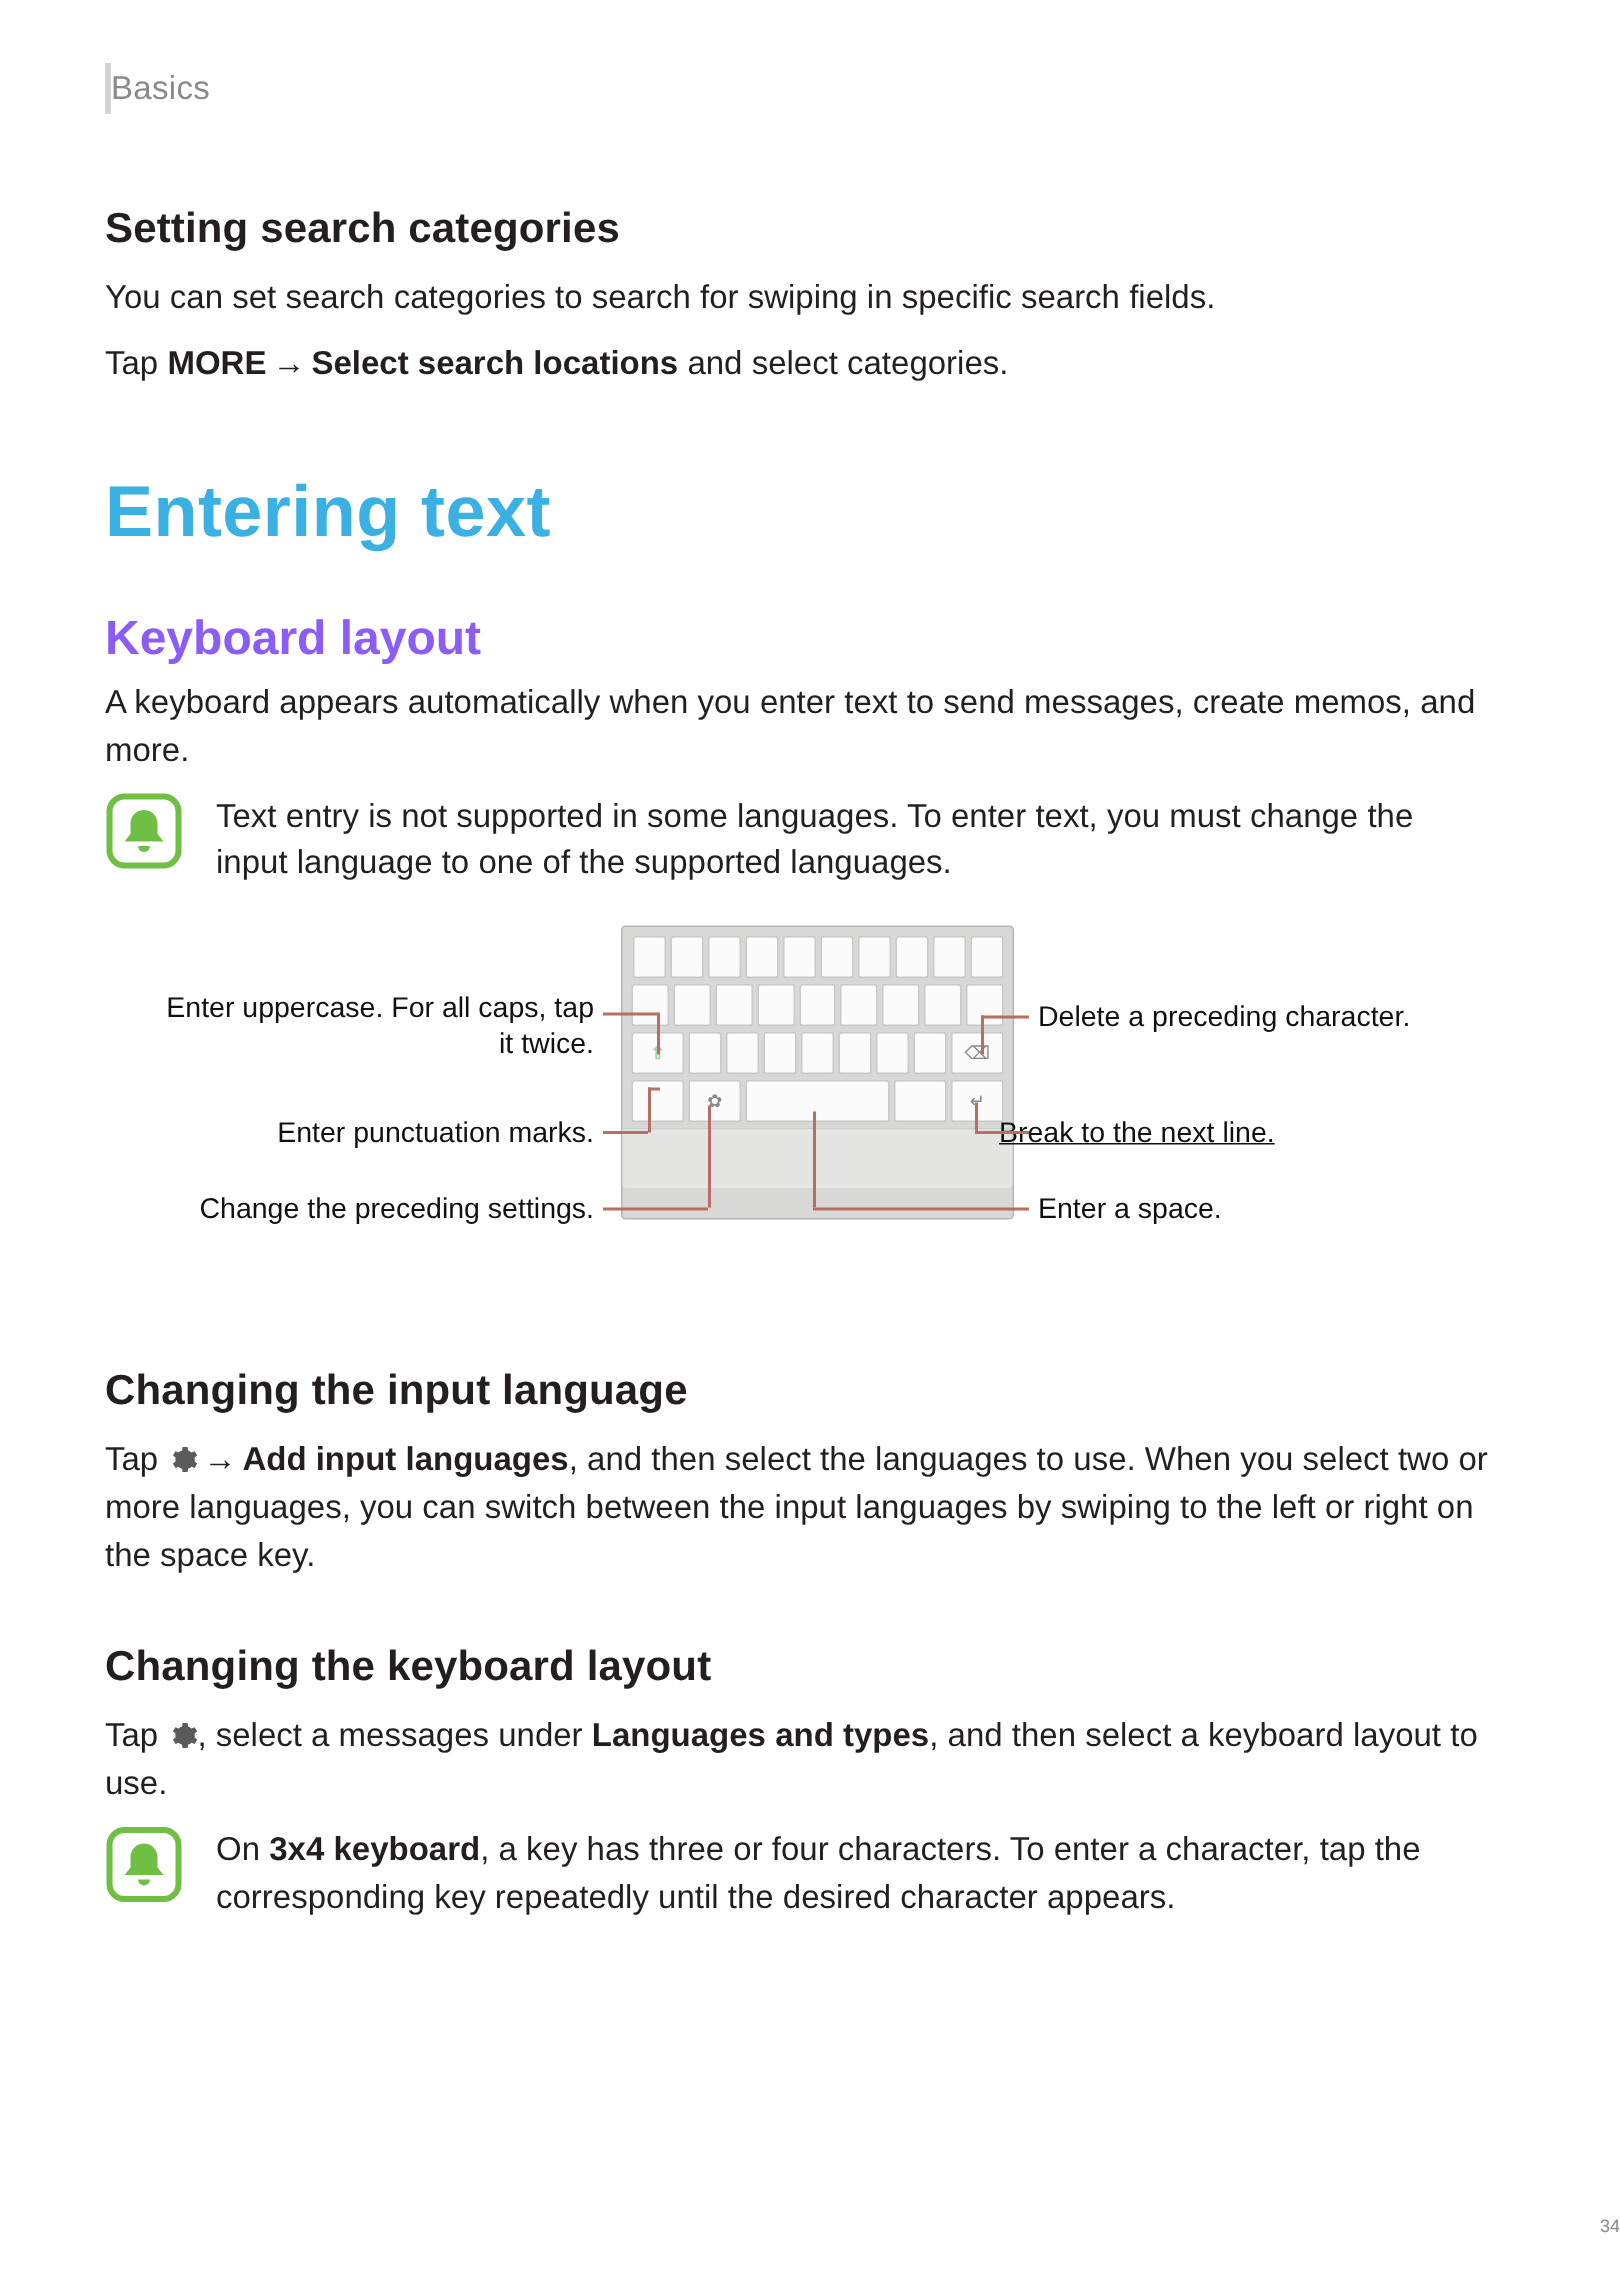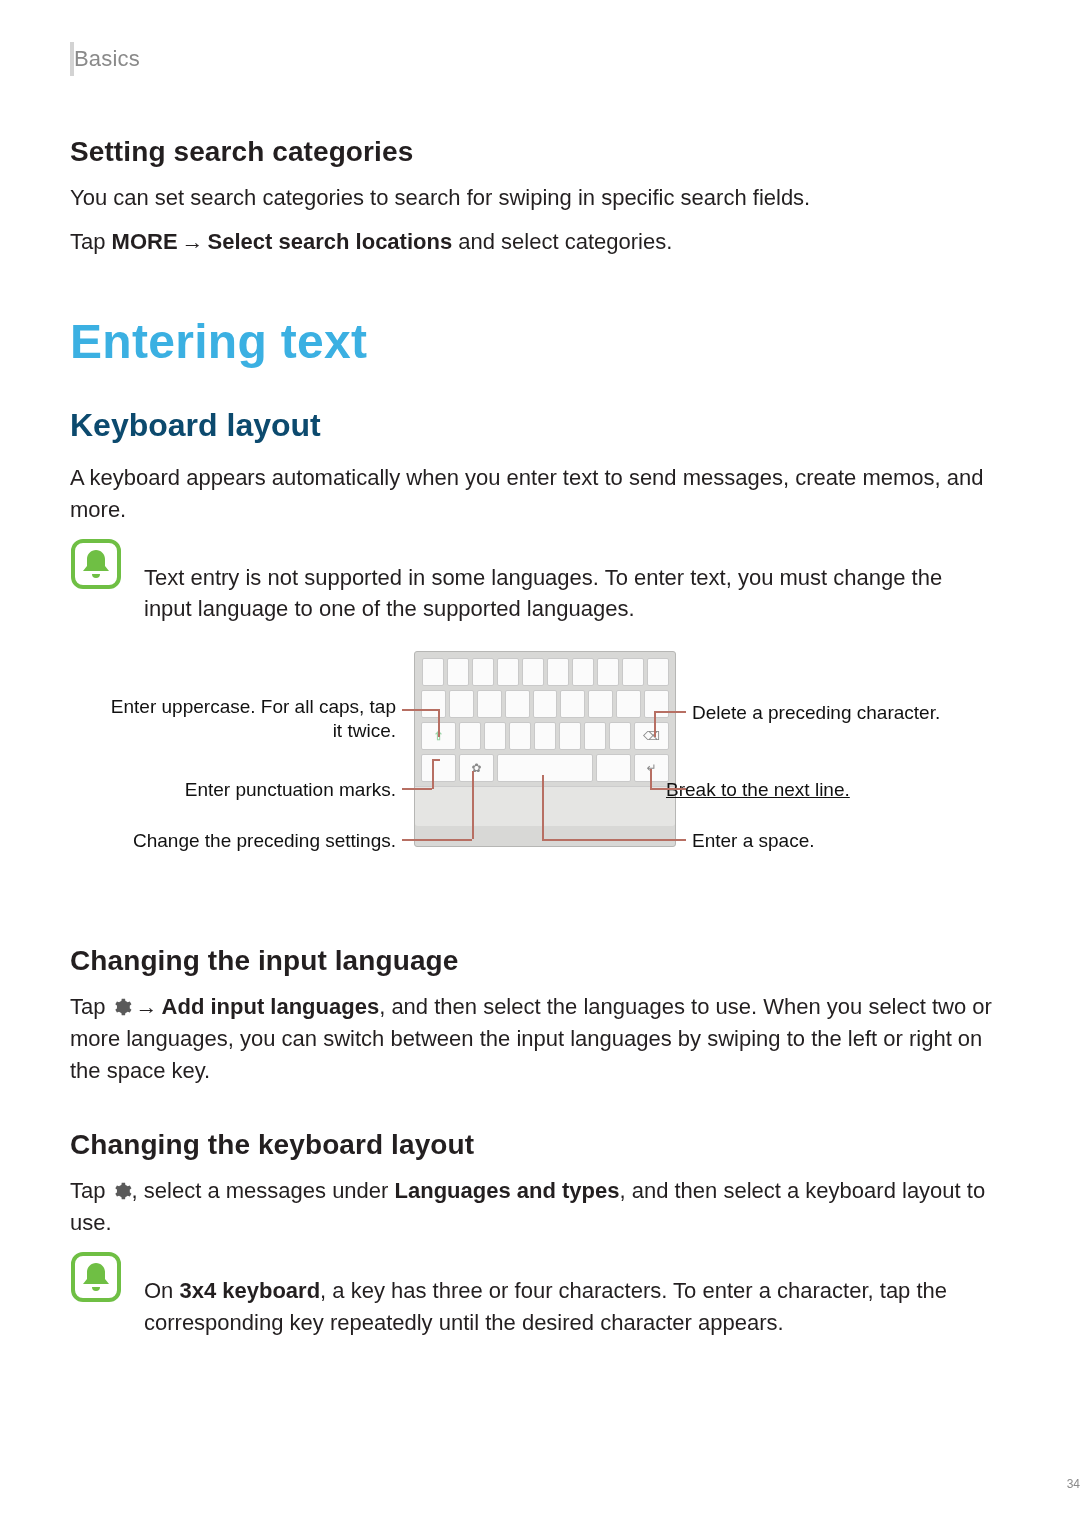--- a/index.html
+++ b/index.html
@@ -6,24 +6,24 @@
   html, body { width: 1080px; background: #fff; font-family: "Segoe UI", "Helvetica Neue", Arial, sans-serif; color: #231f20; }
   .page { width: 1080px; min-height: 1527px; padding: 42px 70px 30px 70px; position: relative; }
   .header-area { display: flex; align-items: center; margin-bottom: 60px; }
   .header-rule { width: 4px; height: 34px; background: #9e9e9e; opacity: .45; }
   .header-text { font-size: 22px; color: #8a8a8a; letter-spacing: .2px; }
   .h3 { font-size: 28px; font-weight: 700; margin-bottom: 14px; letter-spacing: .1px; }
   .body { font-size: 22px; line-height: 1.45; margin-bottom: 12px; font-weight: 400; }
   .bold { font-weight: 700; }
   .arrow { display: inline-block; padding: 0 4px; font-weight: 400; }
   .h1 { font-size: 48px; font-weight: 700; color: #3bb0e2; margin-top: 56px; margin-bottom: 38px; letter-spacing: .3px; }
-  .h2 { font-size: 32px; font-weight: 700; color: #0c4a6e; margin-bottom: 18px; }
+  .h2 { font-size: 32px; font-weight: 700; color: #8b5cf6; margin-bottom: 8px; }
   .note-row { display: flex; align-items: flex-start; gap: 22px; margin: 12px 0 26px 0; }
   .note-icon { flex: 0 0 52px; }
-  .note-text { font-size: 22px; line-height: 1.45; max-width: 820px; margin-top: 24px; }
+  .note-text { font-size: 22px; line-height: 1.45; max-width: 820px; }
   .gear-inline svg { vertical-align: -3px; }
   .diagram-wrap { width: 860px; margin: 8px auto 44px auto; position: relative; height: 250px; }
   .kb { position: absolute; left: 304px; top: 0; width: 262px; height: 196px; background: #d8d8d6; border: 1px solid #b6b6b4; border-radius: 3px; padding: 6px; }
   .kb-row { display: flex; gap: 3px; margin-bottom: 4px; justify-content: center; }
   .key { height: 28px; background: #fbfbfb; border: 1px solid #c9c9c9; border-radius: 2px; }
   .k10 { width: 22px; }
   .k9 { width: 25px; }
   .k-wide { width: 35px; display:flex; align-items:center; justify-content:center; }
   .k-space { flex:1; }
   .k-sym { color:#9bd4a8; font-size:12px; font-weight:bold; }

